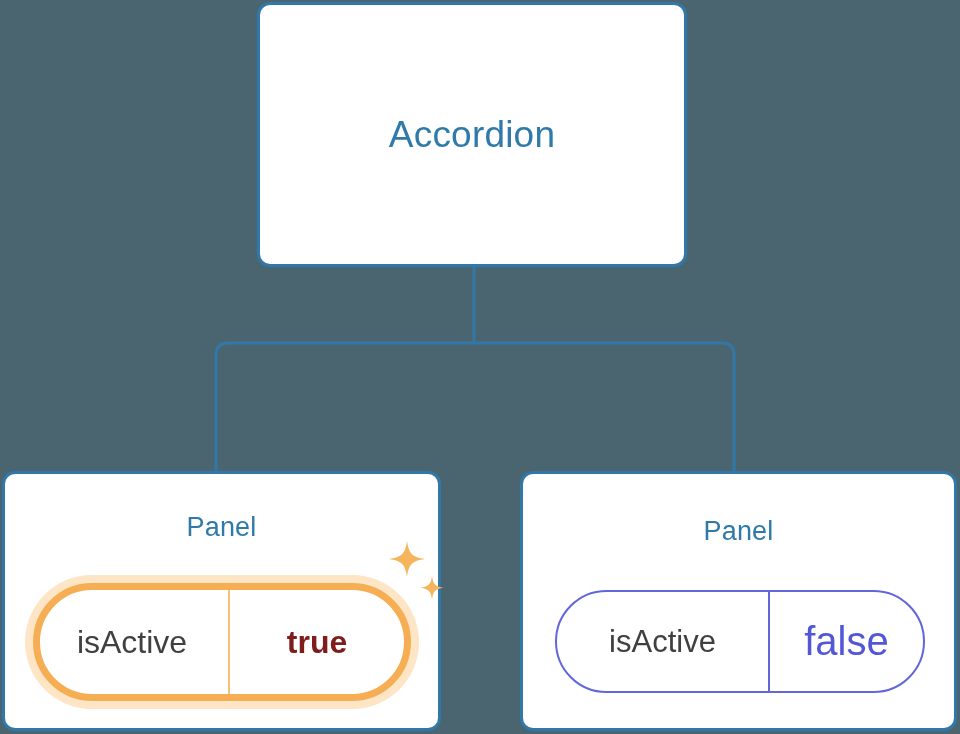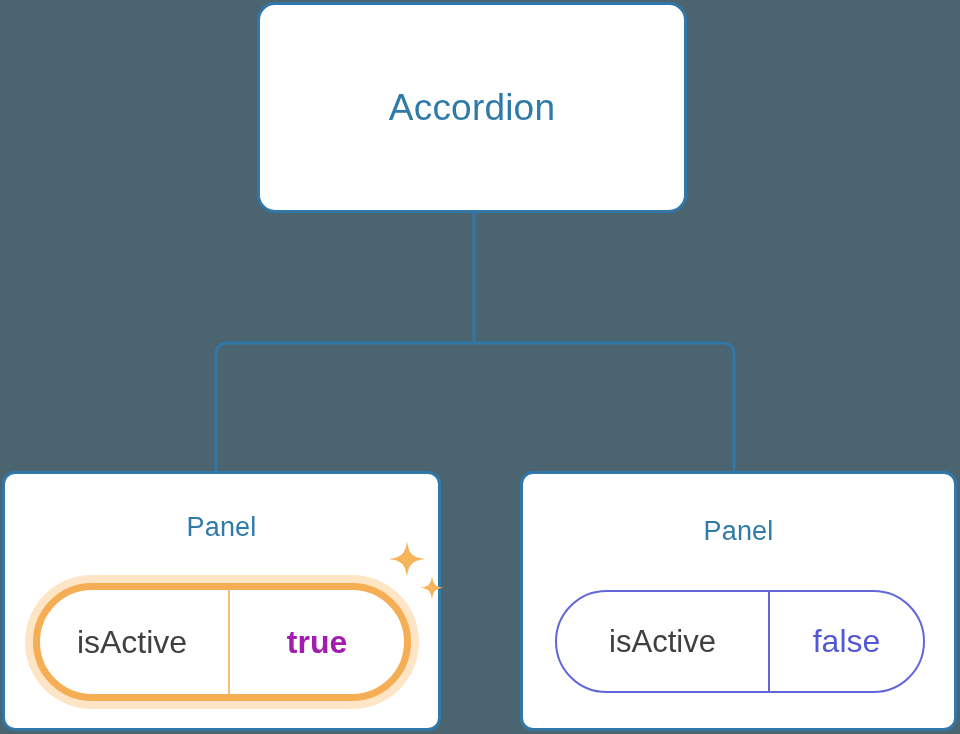--- a/index.html
+++ b/index.html
@@ -40,22 +40,21 @@
     box-sizing: border-box;
     background: #ffffff;
     border: 3px solid #3178a8;
     border-radius: 13px;
   }
 
   .node-root {
     left: 257px;
     top: 2px;
     width: 430px;
-    height: 211px;
-    border-radius: 18px;
+    height: 265px;
   }
 
   .node-panel-left {
     left: 2px;
     top: 471px;
     width: 439px;
     height: 260px;
   }
 
   .node-panel-right {
@@ -132,39 +131,39 @@
   .pill-highlight .pill-key {
     flex: 0 0 190px;
     font-size: 32px;
     border-right: 2px solid #f6c177;
     padding-right: 4px;
   }
   .pill-highlight .pill-val {
     flex: 1 1 auto;
     font-size: 32px;
     font-weight: 700;
-    color: #a21caf;
+    color: #7f1d1d;
   }
 
   
   .pill-plain {
     left: 555px;
     top: 590px;
     width: 370px;
     height: 103px;
     border: 2px solid #6167d9;
   }
   .pill-plain .pill-key {
     flex: 0 0 213px;
     font-size: 31px;
     border-right: 2px solid #6167d9;
   }
   .pill-plain .pill-val {
     flex: 1 1 auto;
-    font-size: 32px;
+    font-size: 40px;
   }
 
   
   .sparkles {
     position: absolute;
     left: 385px;
     top: 541px;
     width: 62px;
     height: 66px;
     pointer-events: none;

